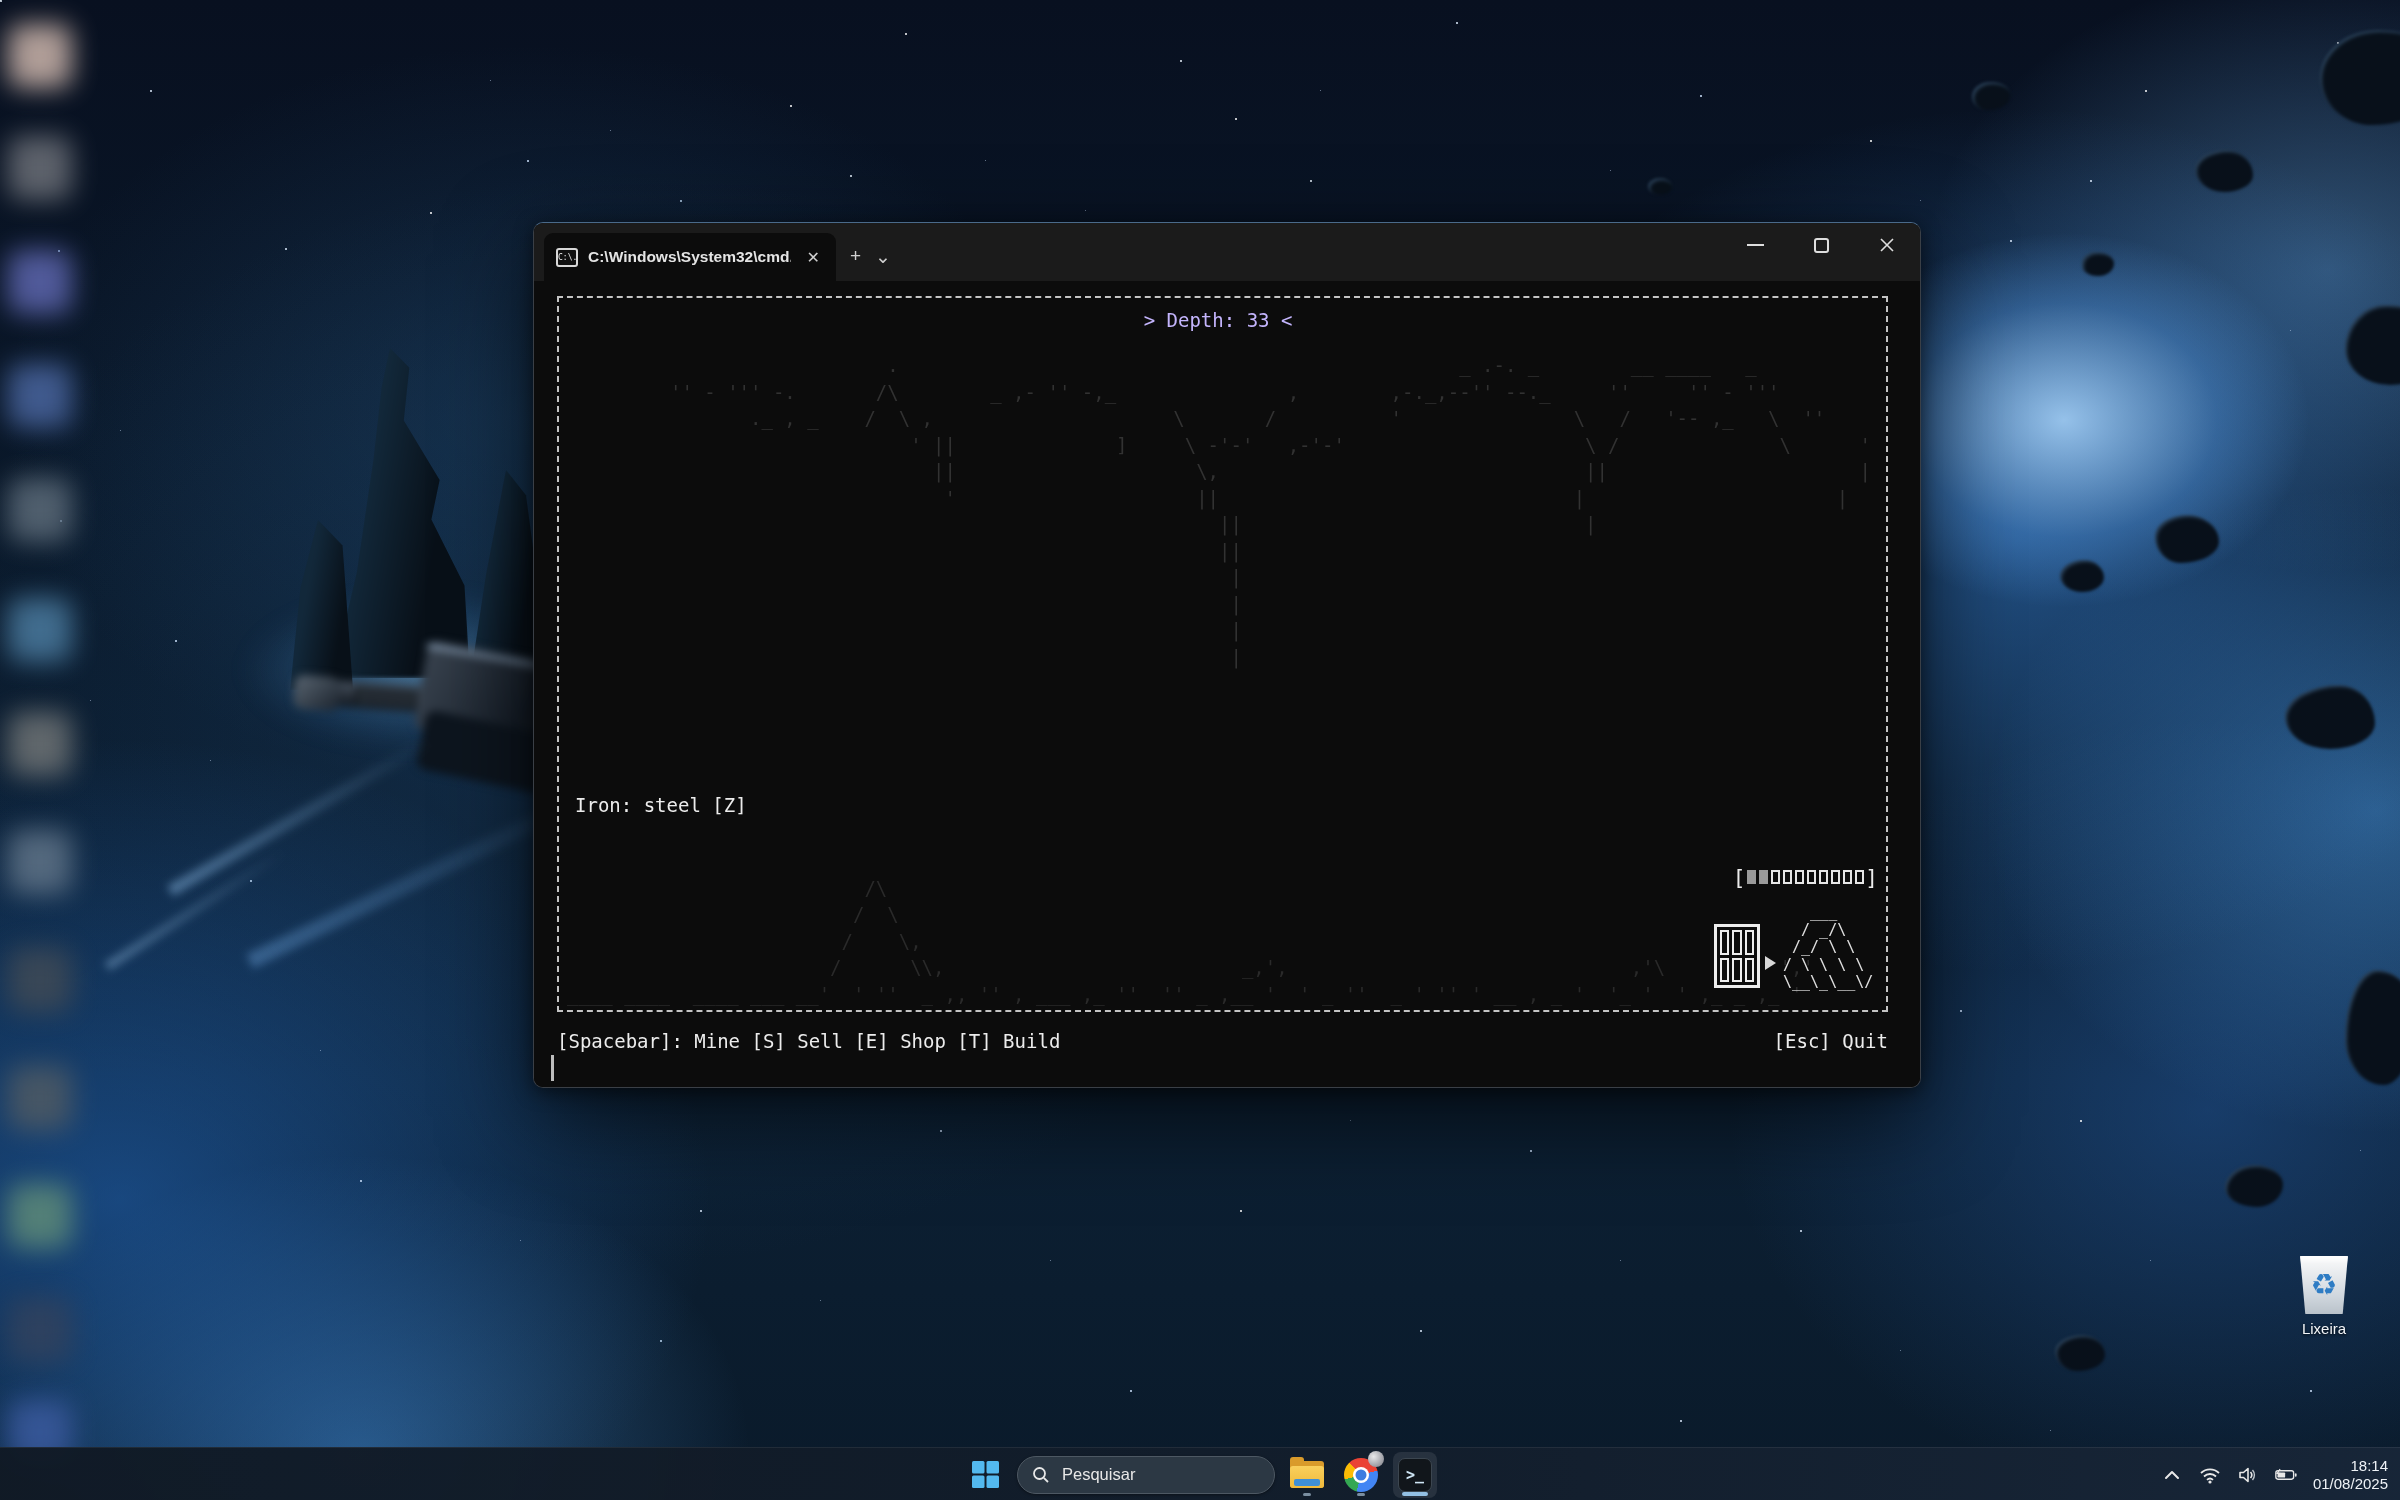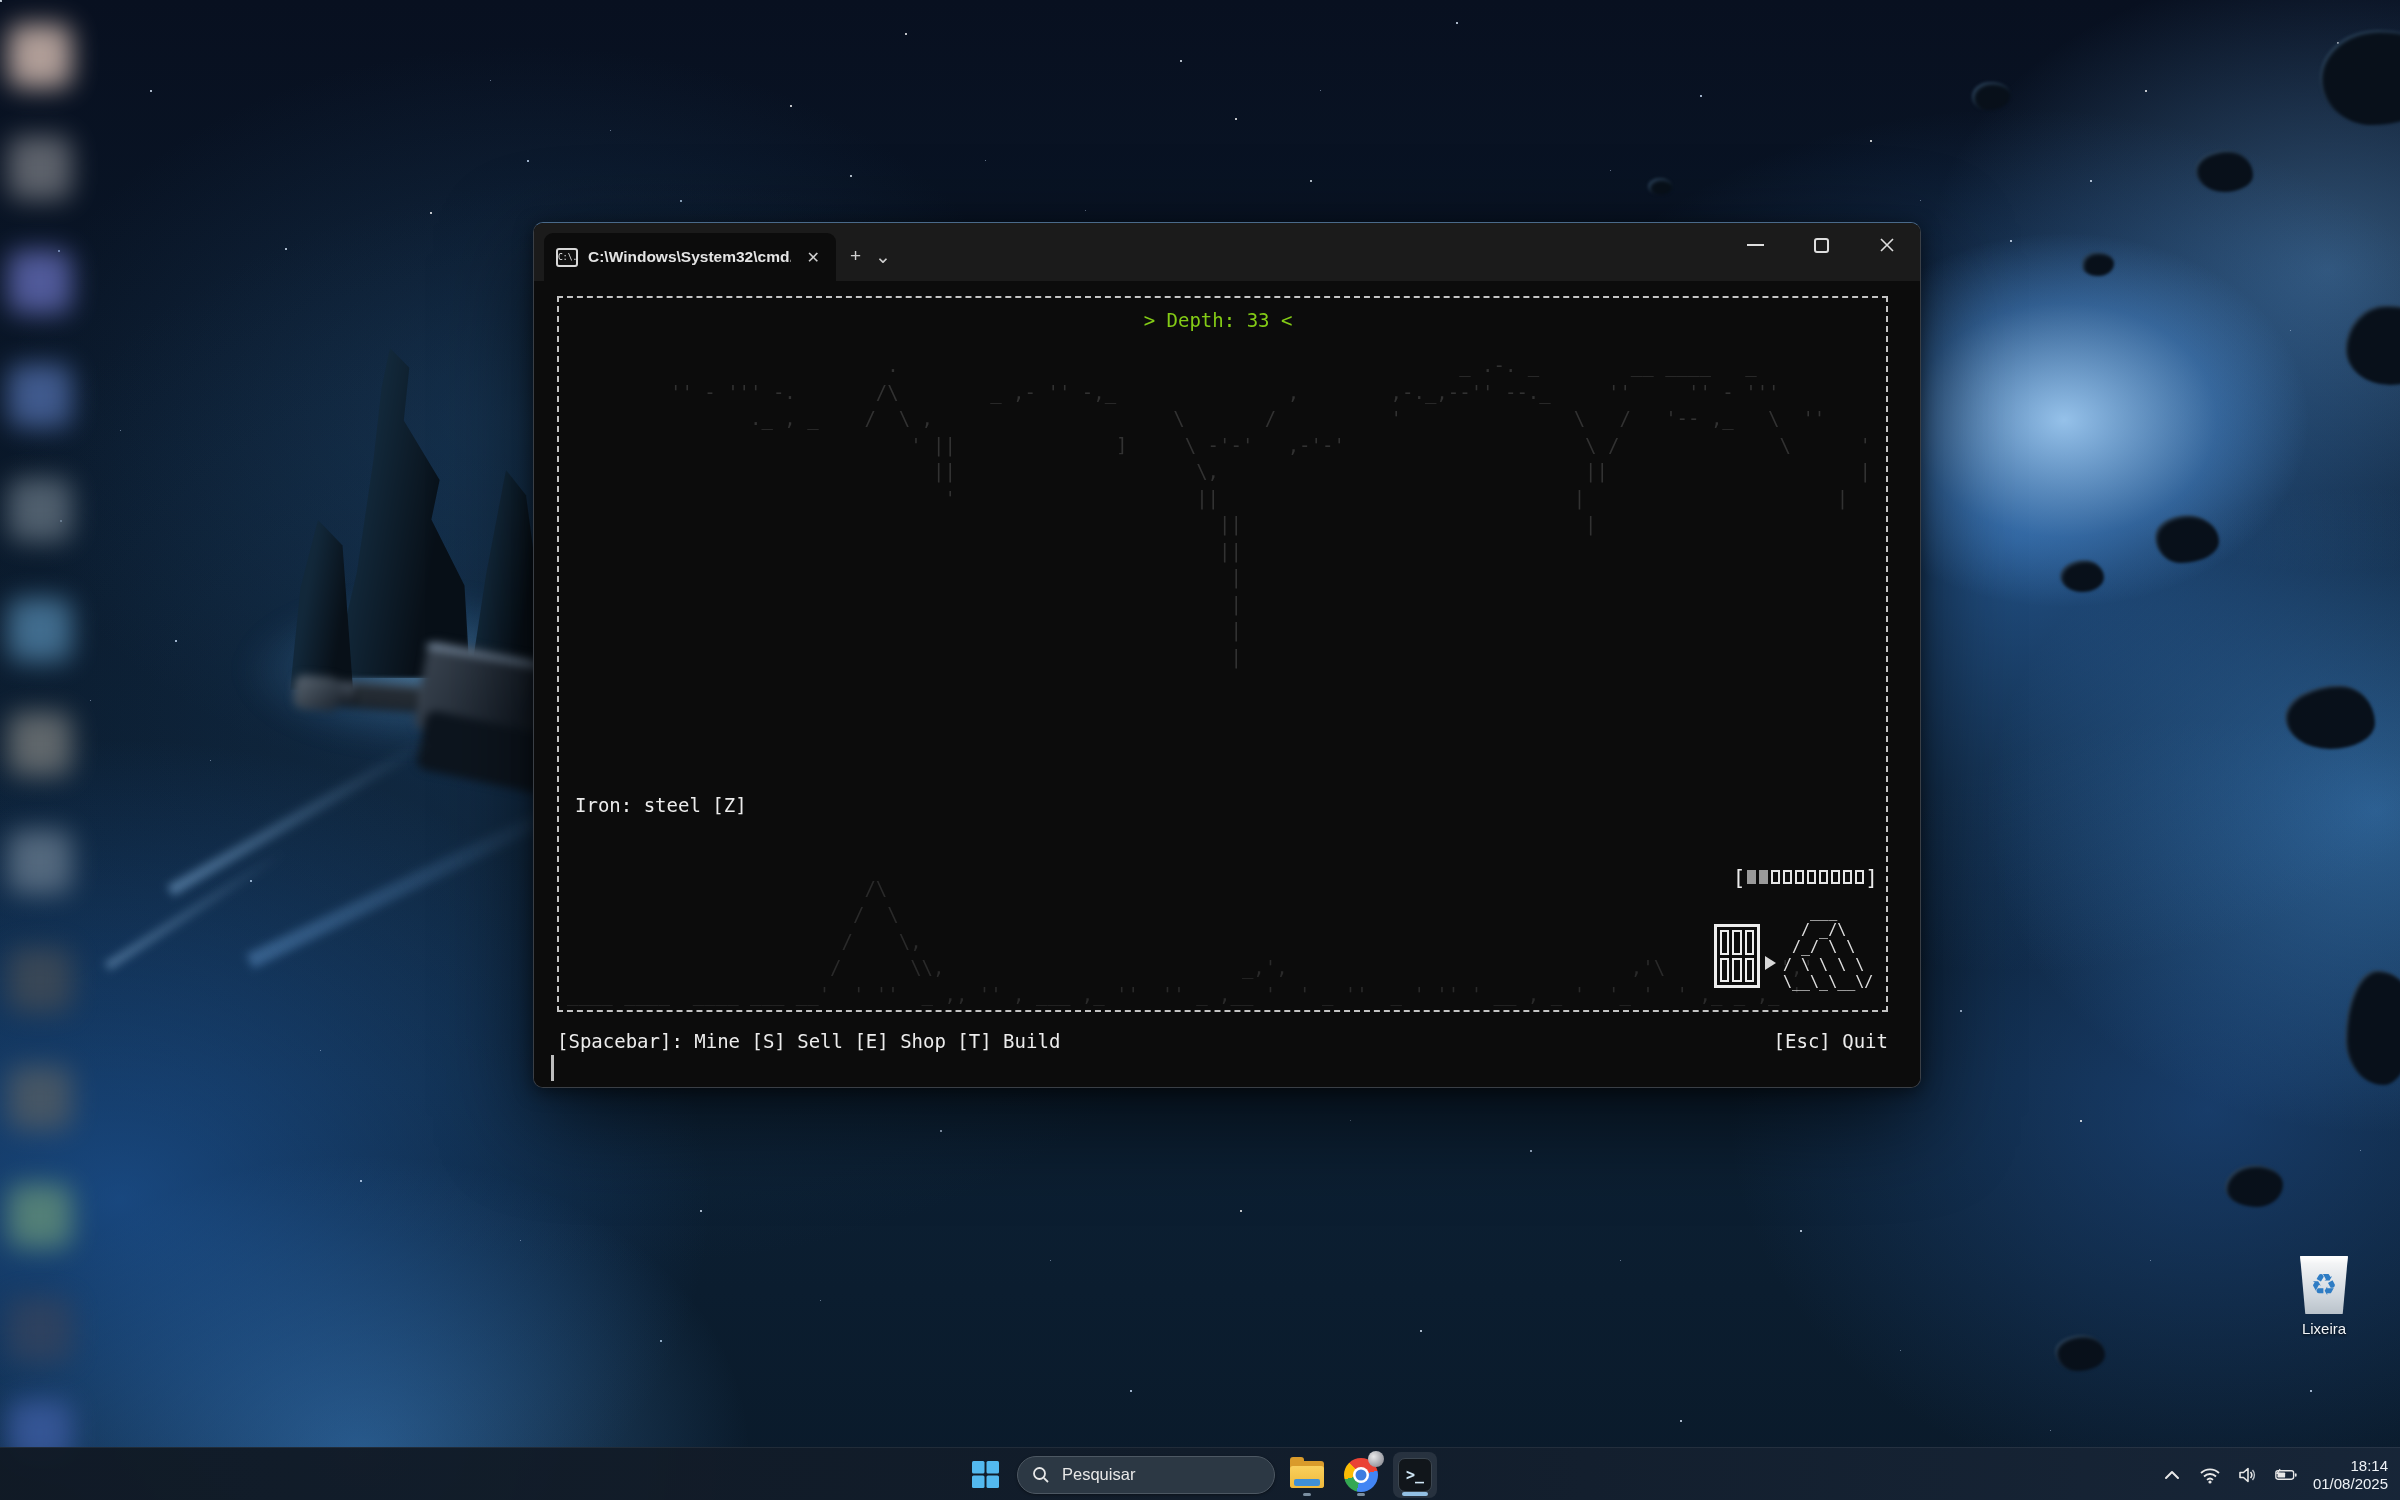--- a/index.html
+++ b/index.html
@@ -108,21 +108,21 @@
   .wc-min i { display:block; width:17px; height:2px; background:#dedede; }
   .wc-max i { display:block; width:15px; height:15px; border:2px solid #dedede; border-radius:3px; }
   .wc-close svg { display:block; }
 
   .content { position:absolute; left:0; top:58px; right:0; bottom:0; background:#0c0c0c;
     font-family:"DejaVu Sans Mono",monospace; color:#e6e6e6; }
   .gamebox { position:absolute; left:23px; top:15px; width:1331px; height:716px;
     border:2px dashed #c4c4c4; }
   .mono { font-family:"DejaVu Sans Mono",monospace; font-size:19px; line-height:26.5px; }
   .hud { position:absolute; left:16px; top:9px; color:#ececec; z-index:3; }
-  .depth { position:absolute; left:50%; transform:translateX(-53%); top:9px; color:#84cc16; z-index:3; white-space:pre; }
+  .depth { position:absolute; left:50%; transform:translateX(-53%); top:9px; color:#c4b5fd; z-index:3; white-space:pre; }
   .terrain-top { position:absolute; left:8px; top:34px; color:#323232; white-space:pre; z-index:1;margin-top:20px; }
   .terrain-bottom { position:absolute; left:8px; bottom:3px; color:#2a2a2a; white-space:pre; z-index:1; }
   .drill { position:absolute; left:16px; top:494px; color:#ececec; z-index:3; white-space:pre; }
 
   .progress { position:absolute; right:8px; top:568px; display:flex; align-items:center; z-index:3; }
   .progress .br { font-size:21px; color:#ececec; font-family:"DejaVu Sans Mono",monospace; }
   .pcell { display:inline-block; width:9px; height:14px; border:2px solid #e6e6e6; background:#0c0c0c; margin:0 1.5px; }
   .pcell.pfill { border-color:#9a9a9a; background:#9a9a9a; }
 
   .building { position:absolute; left:1155px; top:626px; width:46px; height:64px; border:3px solid #ededed;

